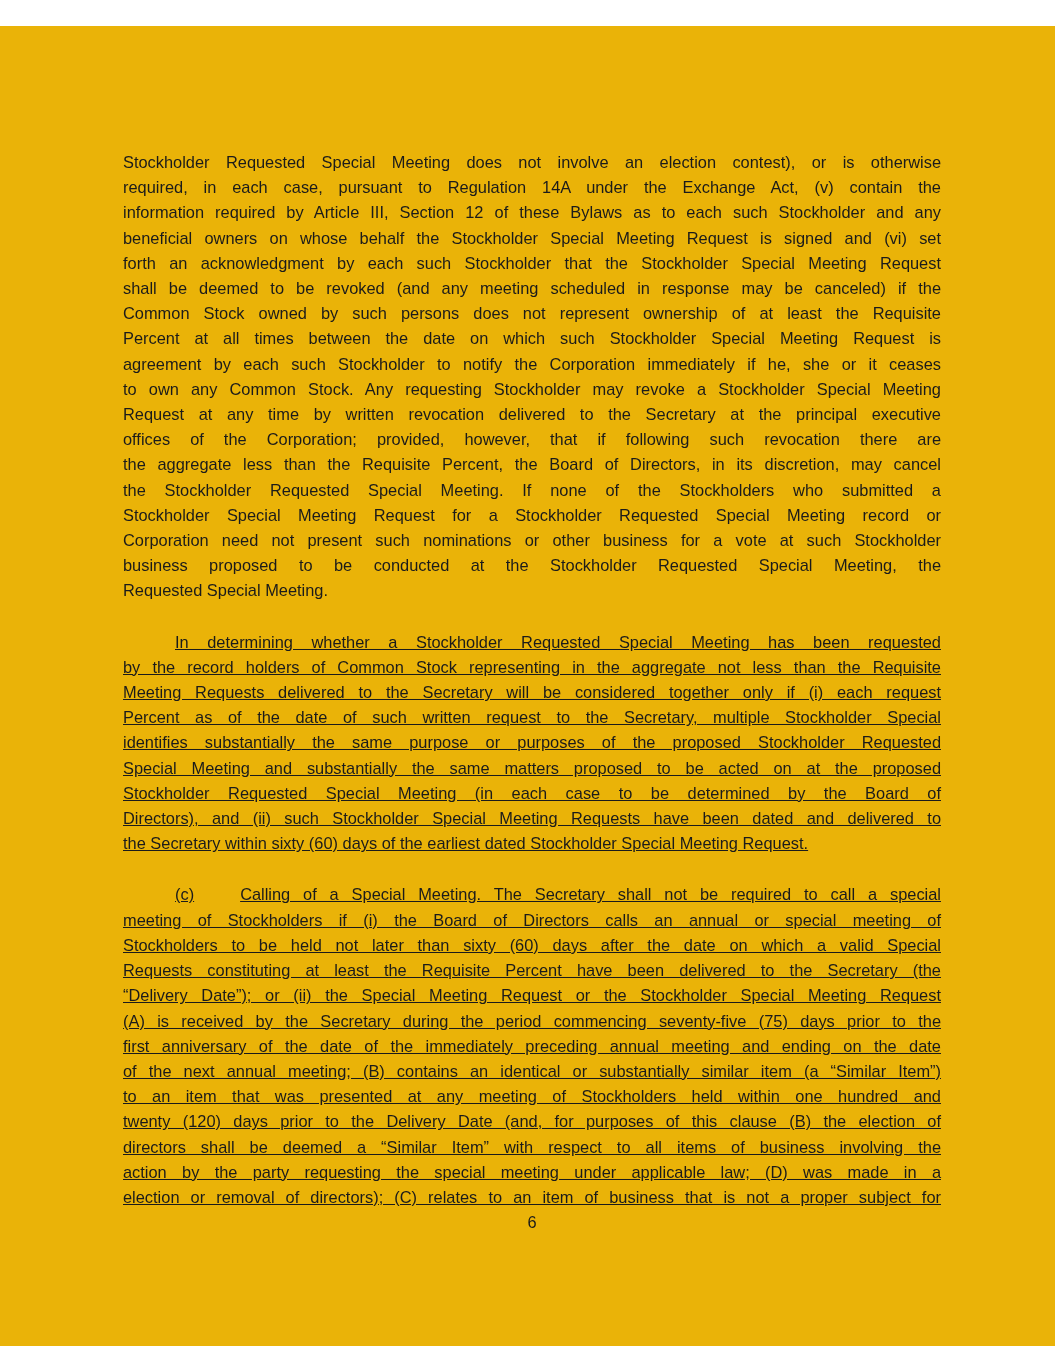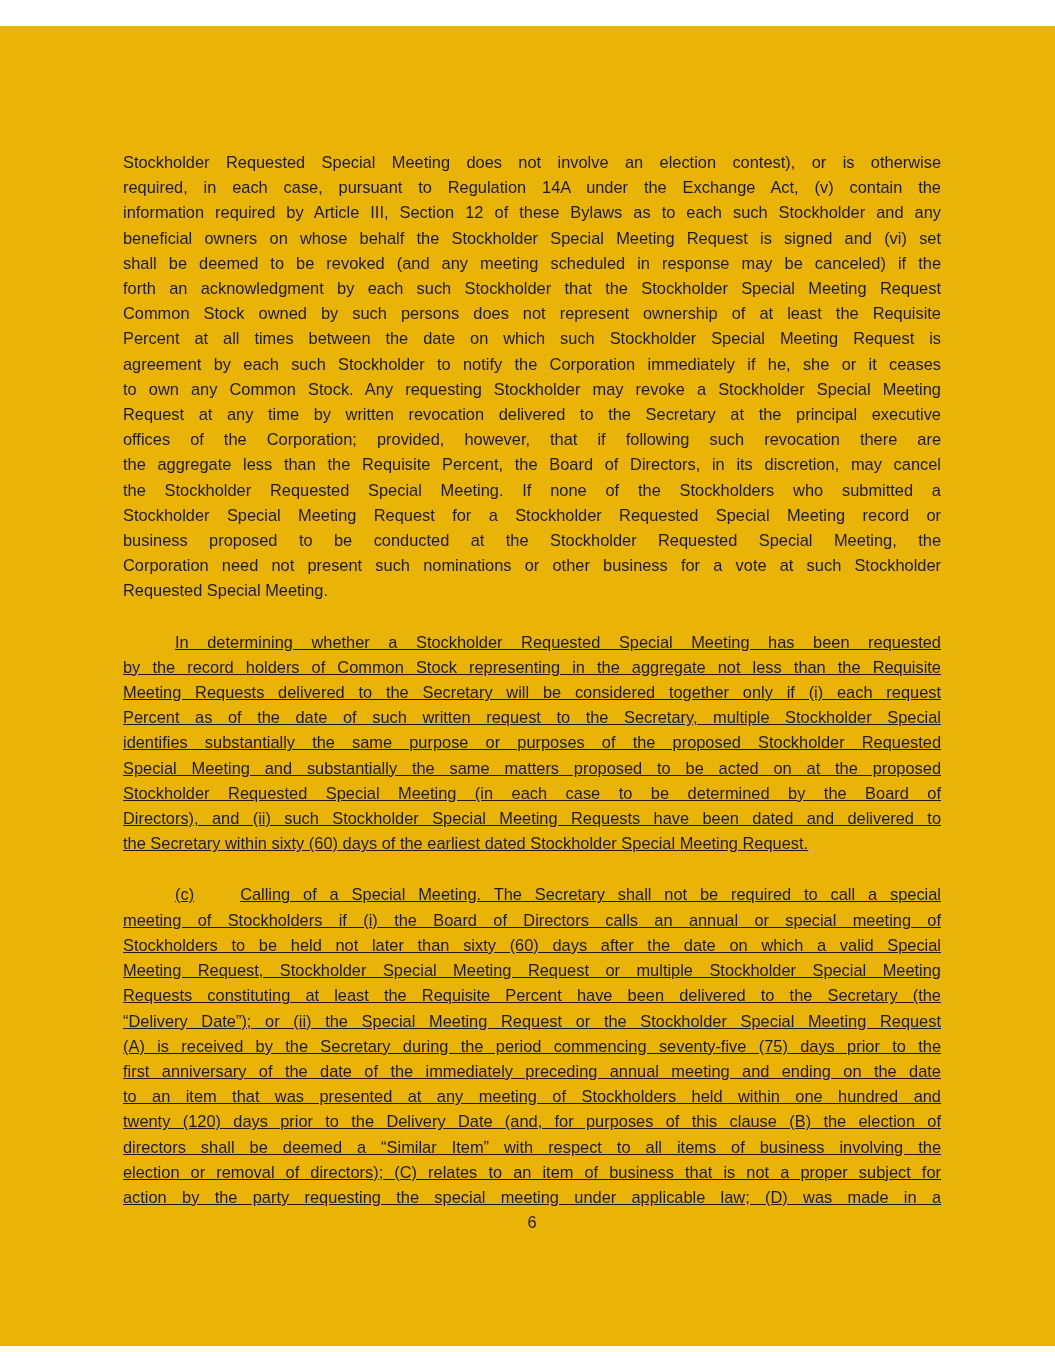--- a/index.html
+++ b/index.html
@@ -60,56 +60,56 @@
 <body>
 
 <div class="page">
   <div class="text-block">
 
     <div class="paragraph">
         <div class="line j">Stockholder Requested Special Meeting does not involve an election contest), or is otherwise</div>
         <div class="line j">required, in each case, pursuant to Regulation 14A under the Exchange Act, (v) contain the</div>
         <div class="line j">information required by Article III, Section 12 of these Bylaws as to each such Stockholder and any</div>
         <div class="line j">beneficial owners on whose behalf the Stockholder Special Meeting Request is signed and (vi) set</div>
+        <div class="line j">forth an acknowledgment by each such Stockholder that the Stockholder Special Meeting Request</div>
         <div class="line j">shall be deemed to be revoked (and any meeting scheduled in response may be canceled) if the</div>
-        <div class="line j">forth an acknowledgment by each such Stockholder that the Stockholder Special Meeting Request</div>
         <div class="line j">Common Stock owned by such persons does not represent ownership of at least the Requisite</div>
         <div class="line j">Percent at all times between the date on which such Stockholder Special Meeting Request is</div>
         <div class="line j">agreement by each such Stockholder to notify the Corporation immediately if he, she or it ceases</div>
         <div class="line j">to own any Common Stock. Any requesting Stockholder may revoke a Stockholder Special Meeting</div>
         <div class="line j">Request at any time by written revocation delivered to the Secretary at the principal executive</div>
         <div class="line j">offices of the Corporation; provided, however, that if following such revocation there are</div>
         <div class="line j">the aggregate less than the Requisite Percent, the Board of Directors, in its discretion, may cancel</div>
         <div class="line j">the Stockholder Requested Special Meeting. If none of the Stockholders who submitted a</div>
         <div class="line j">Stockholder Special Meeting Request for a Stockholder Requested Special Meeting record or</div>
+        <div class="line j">Corporation need not present such nominations or other business for a vote at such Stockholder</div>
         <div class="line j">business proposed to be conducted at the Stockholder Requested Special Meeting, the</div>
-        <div class="line j">Corporation need not present such nominations or other business for a vote at such Stockholder</div>
         <div class="line">Requested Special Meeting.</div>
       </div>
       <div class="paragraph">
         <div class="line j"><span class="indent"></span>In determining whether a Stockholder Requested Special Meeting has been requested</div>
         <div class="line j">by the record holders of Common Stock representing in the aggregate not less than the Requisite</div>
         <div class="line j">Meeting Requests delivered to the Secretary will be considered together only if (i) each request</div>
         <div class="line j">Percent as of the date of such written request to the Secretary, multiple Stockholder Special</div>
         <div class="line j">identifies substantially the same purpose or purposes of the proposed Stockholder Requested</div>
         <div class="line j">Special Meeting and substantially the same matters proposed to be acted on at the proposed</div>
         <div class="line j">Stockholder Requested Special Meeting (in each case to be determined by the Board of</div>
         <div class="line j">Directors), and (ii) such Stockholder Special Meeting Requests have been dated and delivered to</div>
         <div class="line">the Secretary within sixty (60) days of the earliest dated Stockholder Special Meeting Request.</div>
       </div>
       <div class="paragraph">
         <div class="line j"><span class="indent"></span><span>(c)</span><span class="tab"></span>Calling of a Special Meeting. The Secretary shall not be required to call a special</div>
         <div class="line j">meeting of Stockholders if (i) the Board of Directors calls an annual or special meeting of</div>
         <div class="line j">Stockholders to be held not later than sixty (60) days after the date on which a valid Special</div>
-        <div class="line j">Meeting Request, Stockholder Special Meeting Request or multiple Stockholder Special Meeting</div>
         <div class="line j">Requests constituting at least the Requisite Percent have been delivered to the Secretary (the</div>
         <div class="line j">“Delivery Date”); or (ii) the Special Meeting Request or the Stockholder Special Meeting Request</div>
         <div class="line j">(A) is received by the Secretary during the period commencing seventy-five (75) days prior to the</div>
         <div class="line j">first anniversary of the date of the immediately preceding annual meeting and ending on the date</div>
+        <div class="line j">of the next annual meeting; (B) contains an identical or substantially similar item (a “Similar Item”)</div>
         <div class="line j">to an item that was presented at any meeting of Stockholders held within one hundred and</div>
         <div class="line j">twenty (120) days prior to the Delivery Date (and, for purposes of this clause (B) the election of</div>
         <div class="line j">directors shall be deemed a “Similar Item” with respect to all items of business involving the</div>
+        <div class="line j">action by the party requesting the special meeting under applicable law; (D) was made in a</div>
         <div class="line j">election or removal of directors); (C) relates to an item of business that is not a proper subject for</div>
-        <div class="line j">action by the party requesting the special meeting under applicable law; (D) was made in a</div>
       </div>
       <div class="page-number">6</div>
   </div>
 </div>
 
 </body></html>

